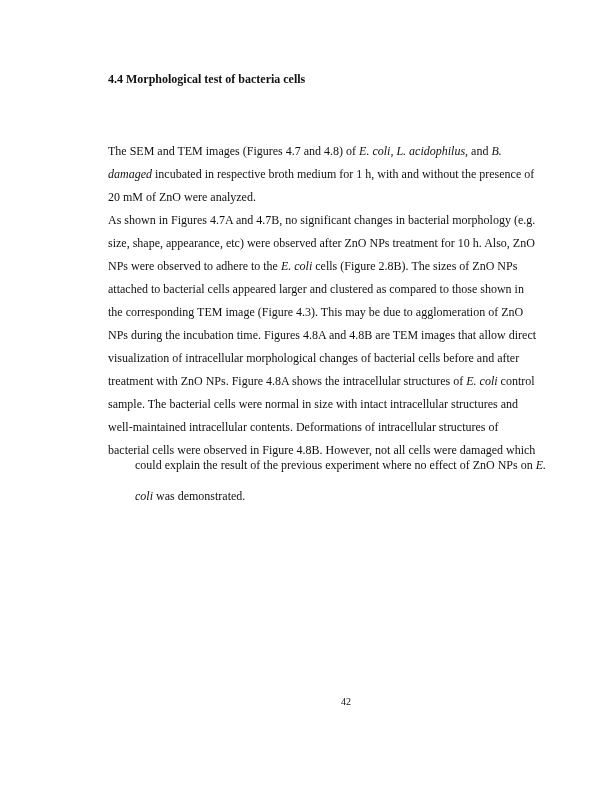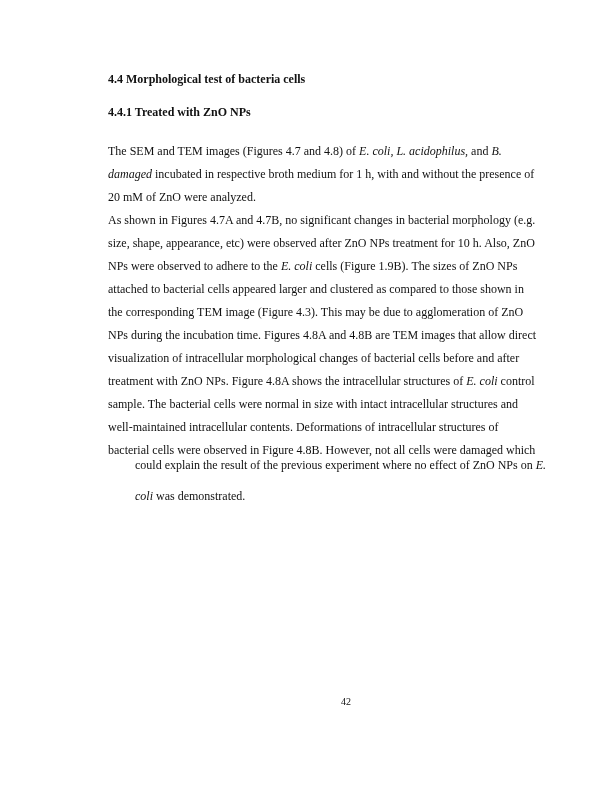--- a/index.html
+++ b/index.html
@@ -9,28 +9,27 @@
   .h { position:absolute; left:108px; font-weight:bold; font-size:12px; line-height:14px; white-space:nowrap; }
   .line { position:absolute; left:108px; font-size:12px; line-height:14px; white-space:nowrap; }
   .pn { position:absolute; left:0; width:612px; text-align:center; font-size:10px; top:696px;margin-left:40px; }
   i { }
 </style>
 </head>
 <body>
 
 <div class="page">
   <div class="h" style="top:72px;">4.4 Morphological test of bacteria cells</div>
-  <div class="h" style="top:105px;">4.4.1 Treated with ZnO NPs</div>
   <div id="body-lines">
       <div class="line" style="top: 144px;"><span>The SEM and TEM images (Figures 4.7 and 4.8) of </span><i>E. coli, L. acidophilus,</i><span> and </span><i>B.</i></div>
       <div class="line" style="top: 167px;"><i>damaged</i><span> incubated in respective broth medium for 1 h, with and without the presence of</span></div>
       <div class="line" style="top: 190px; text-align: center;"><span>20 mM of ZnO were analyzed.</span></div>
       <div class="line" style="top: 213px;"><span>As shown in Figures 4.7A and 4.7B, no significant changes in bacterial morphology (e.g.</span></div>
       <div class="line" style="top: 236px;"><span>size, shape, appearance, etc) were observed after ZnO NPs treatment for 10 h.  Also, ZnO</span></div>
-      <div class="line" style="top: 259px;"><span>NPs were observed to adhere to the </span><i>E. coli</i><span> cells (Figure 1.9B). The sizes of ZnO NPs</span></div>
+      <div class="line" style="top: 259px;"><span>NPs were observed to adhere to the </span><i>E. coli</i><span> cells (Figure 2.8B). The sizes of ZnO NPs</span></div>
       <div class="line" style="top: 282px;"><span>attached to bacterial cells appeared larger and clustered as compared to those shown in</span></div>
       <div class="line" style="top: 305px;"><span>the corresponding TEM image (Figure 4.3). This may be due to agglomeration of ZnO</span></div>
       <div class="line" style="top: 328px;"><span>NPs during the incubation time. Figures 4.8A and 4.8B are TEM images that allow direct</span></div>
       <div class="line" style="top: 351px;"><span>visualization of intracellular morphological changes of bacterial cells before and after</span></div>
       <div class="line" style="top: 374px;"><span>treatment with ZnO NPs. Figure 4.8A shows the intracellular structures of </span><i>E. coli</i><span> control</span></div>
       <div class="line" style="top: 397px;"><span>sample. The bacterial cells were normal in size with intact intracellular structures and</span></div>
       <div class="line" style="top: 420px;"><span>well-maintained intracellular contents. Deformations of intracellular structures of</span></div>
       <div class="line" style="top: 443px;"><span>bacterial cells were observed in Figure 4.8B. However, not all cells were damaged which</span></div>
       <div class="line" style="top: 458px; margin-left: 27px;"><span>could explain the result of the previous experiment where no effect of ZnO NPs on </span><i>E.</i></div>
       <div class="line" style="top: 489px; margin-left: 27px;"><i>coli</i><span> was demonstrated.</span></div>

